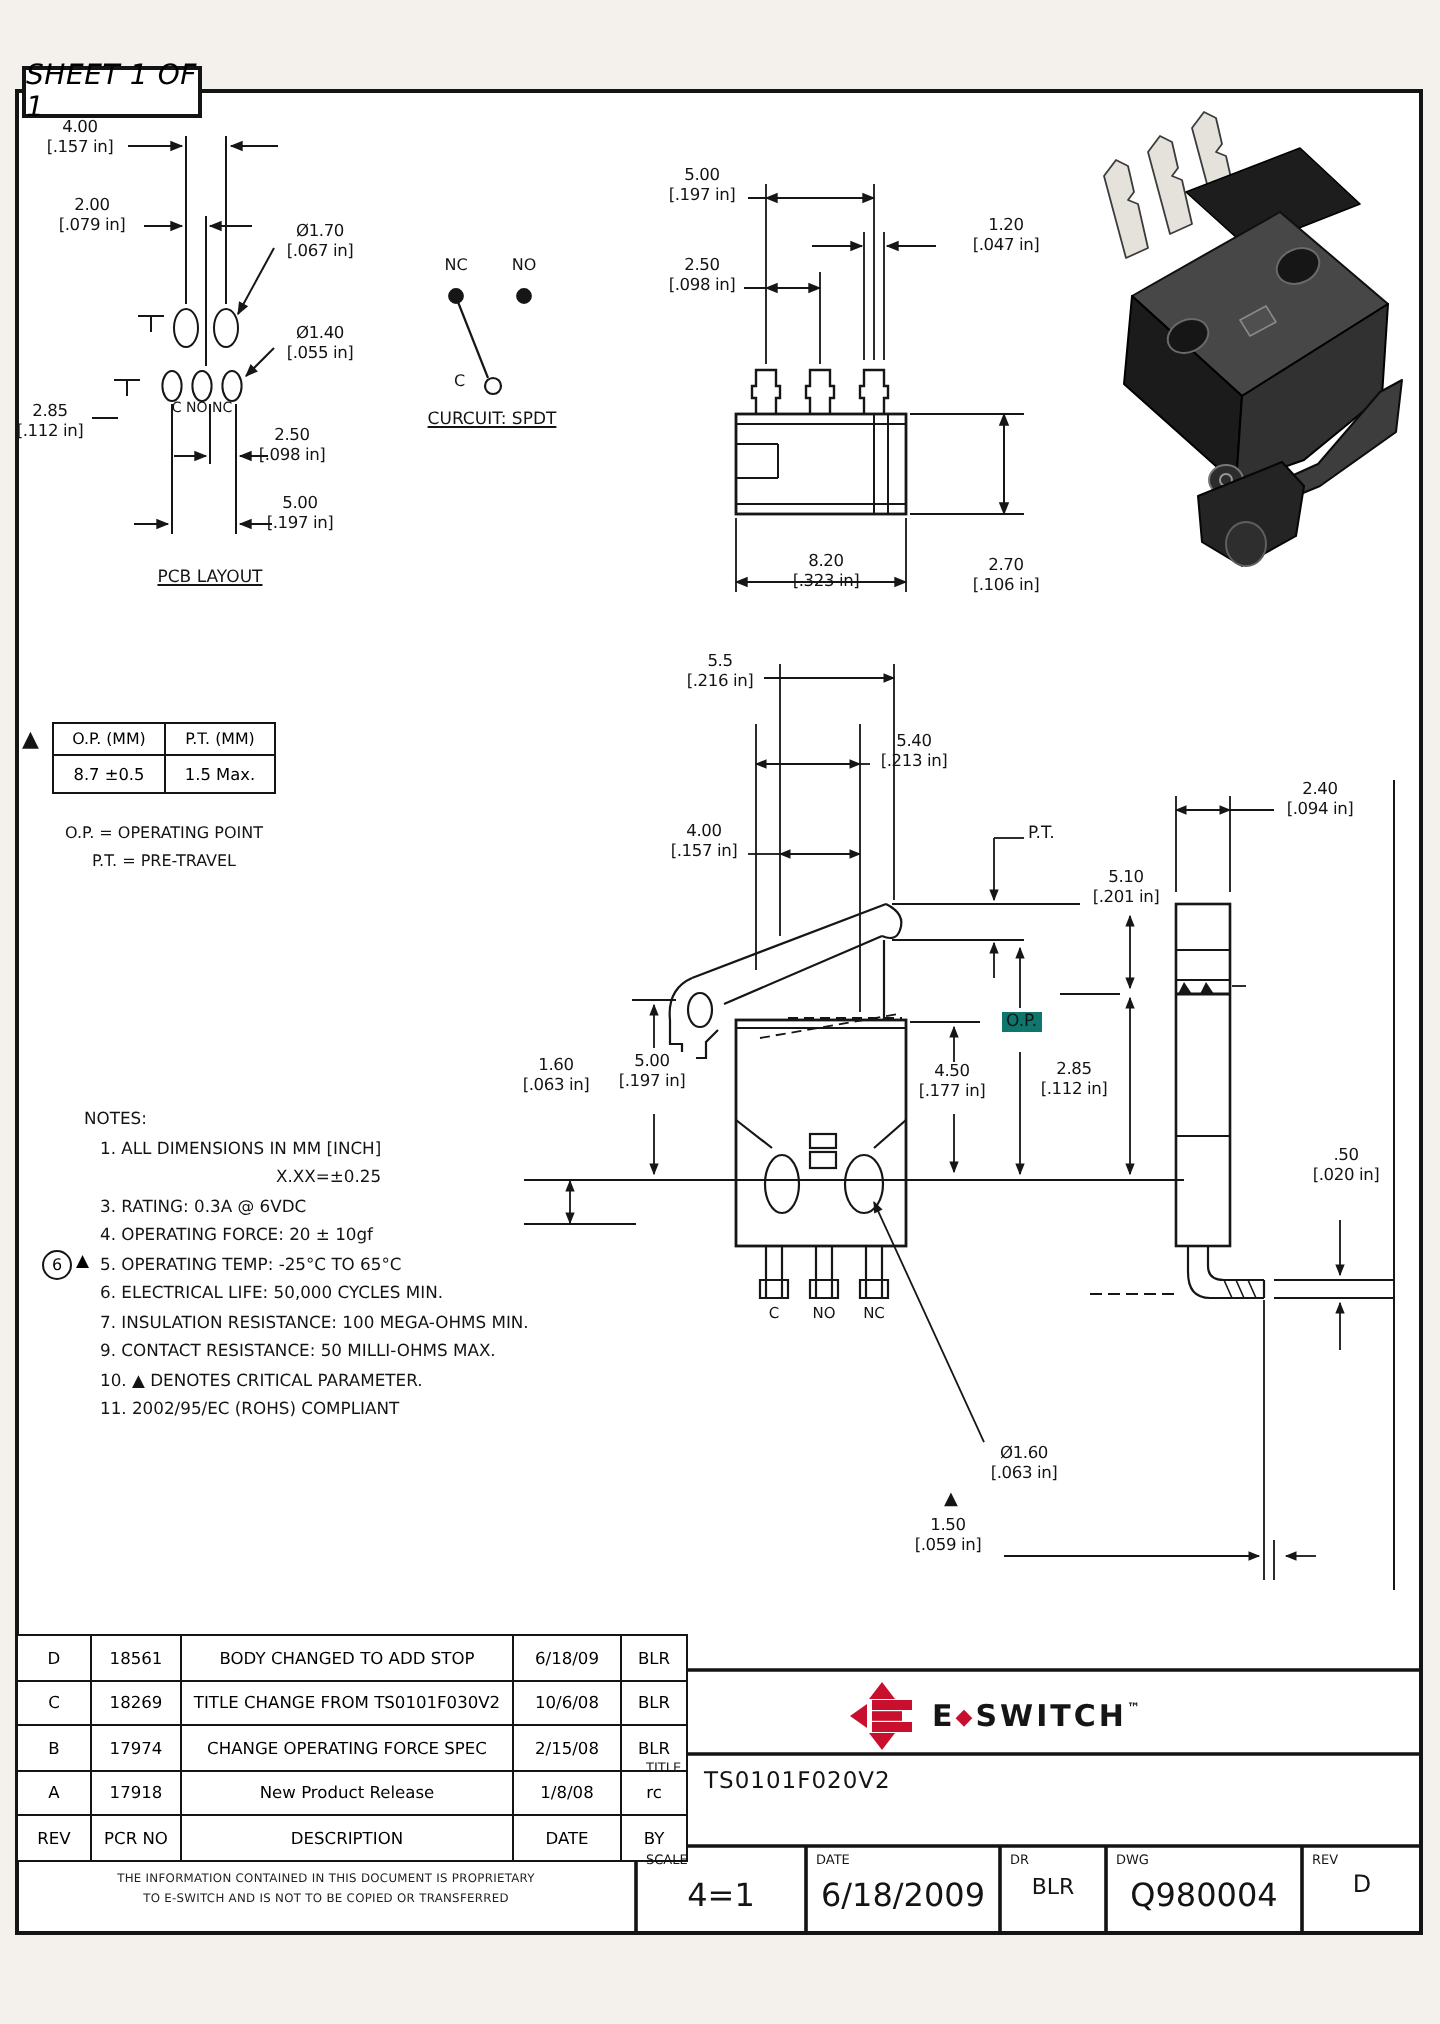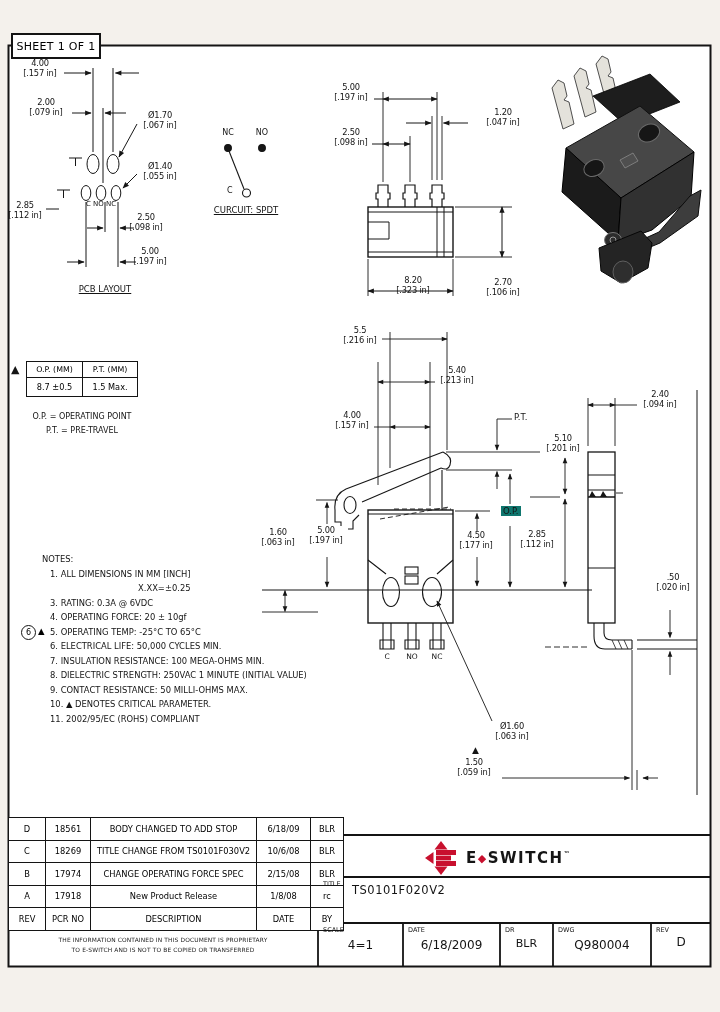--- a/index.html
+++ b/index.html
@@ -4,21 +4,21 @@
 <style>
   html,body{margin:0;padding:0;}
   body{width:720px;height:1012px;position:relative;background:#f4f1ec;font-family:"DejaVu Sans",sans-serif;overflow:hidden;}
   #canvas{position:absolute;left:0;top:0;width:720px;height:1012px;}
   svg.lines{position:absolute;left:0;top:0;width:720px;height:1012px;}
   .lbl{position:absolute;color:#141414;white-space:nowrap;}
   .dim{text-align:center;font-size:8.3px;line-height:1.2;letter-spacing:-0.2px;}
   .ul{text-decoration:underline;}
   .tiny{font-size:7px;}
   .sheetbox{position:absolute;left:11px;top:33px;width:86px;height:22px;background:#fff;border:2px solid #141414;
-    font-size:11px;display:flex;align-items:center;justify-content:center;letter-spacing:.3px;}
+    font-size:14px;display:flex;align-items:center;justify-content:center;letter-spacing:.3px;font-style:italic;}
   
   .optable{position:absolute;left:26px;top:361px;width:110px;border:1.8px solid #141414;background:#fff;}
   .optable .row{display:flex;}
   .optable .cell{box-sizing:border-box;width:56px;border-right:1.4px solid #141414;border-bottom:1.4px solid #141414;
     text-align:center;padding:3px 0;font-size:7.9px;}
   .optable .cell:last-child{border-right:none;width:54px;}
   .optable .row:last-child .cell{border-bottom:none;font-size:8.2px;padding:4px 0;}
   
   .notes{position:absolute;left:0;top:552px;width:320px;font-size:8.4px;line-height:14.5px;color:#141414;}
   .notes .nt{padding-left:42px;}
@@ -26,21 +26,21 @@
   .notes .nc2{padding-left:138px;}
   .balloon{position:absolute;left:21px;top:625px;width:13px;height:13px;border:1.2px solid #141414;border-radius:50%;
     font-size:8px;line-height:13px;text-align:center;}
   .crit{position:absolute;font-size:8.5px;}
   
   table.rev{position:absolute;left:8px;top:817px;border-collapse:collapse;table-layout:fixed;background:#fff;}
   table.rev td{border:1.5px solid #141414;font-size:8.3px;text-align:center;height:21.5px;padding:0 2px;overflow:hidden;white-space:nowrap;}
   .prop{position:absolute;left:8px;width:310px;text-align:center;font-size:5.9px;letter-spacing:.15px;color:#222;}
   
   .tb-label{position:absolute;font-size:6.5px;color:#141414;}
-  .tb-val{position:absolute;font-size:12px;color:#141414;text-align:center;}
+  .tb-val{position:absolute;font-size:16px;color:#141414;text-align:center;}
   .brand{position:absolute;left:424px;top:840px;display:flex;align-items:center;gap:8px;}
   .brand .wordmark{font-weight:bold;font-size:15px;letter-spacing:1.5px;color:#151515;}
   .brand .dia{color:#C8102E;font-size:11px;vertical-align:1px;}
   .brand .tm{font-size:6.5px;vertical-align:7px;letter-spacing:0;}
 </style>
 </head>
 <body>
 
 <div id="canvas">
 
@@ -338,21 +338,20 @@
 
 <div class="notes">
   <div class="nt">NOTES:</div>
   <div class="ni">1. ALL DIMENSIONS IN MM [INCH]</div>
   <div class="nc2">X.XX=±0.25</div>
   <div class="ni">3. RATING: 0.3A @ 6VDC</div>
   <div class="ni">4. OPERATING FORCE: 20 ± 10gf</div>
   <div class="ni">5. OPERATING TEMP: -25°C TO 65°C</div>
   <div class="ni">6. ELECTRICAL LIFE: 50,000 CYCLES MIN.</div>
   <div class="ni">7. INSULATION RESISTANCE: 100 MEGA-OHMS MIN.</div>
-  <div class="ni">8. DIELECTRIC STRENGTH: 250VAC 1 MINUTE (INITIAL VALUE)</div>
   <div class="ni">9. CONTACT RESISTANCE: 50 MILLI-OHMS MAX.</div>
   <div class="ni">10. ▲ DENOTES CRITICAL PARAMETER.</div>
   <div class="ni">11. 2002/95/EC (ROHS) COMPLIANT</div>
 </div>
 <div class="balloon">6</div>
 <div class="crit" style="left:38px;top:626px;">▲</div>
 
 <table class="rev">
   <tbody>
         <tr>

